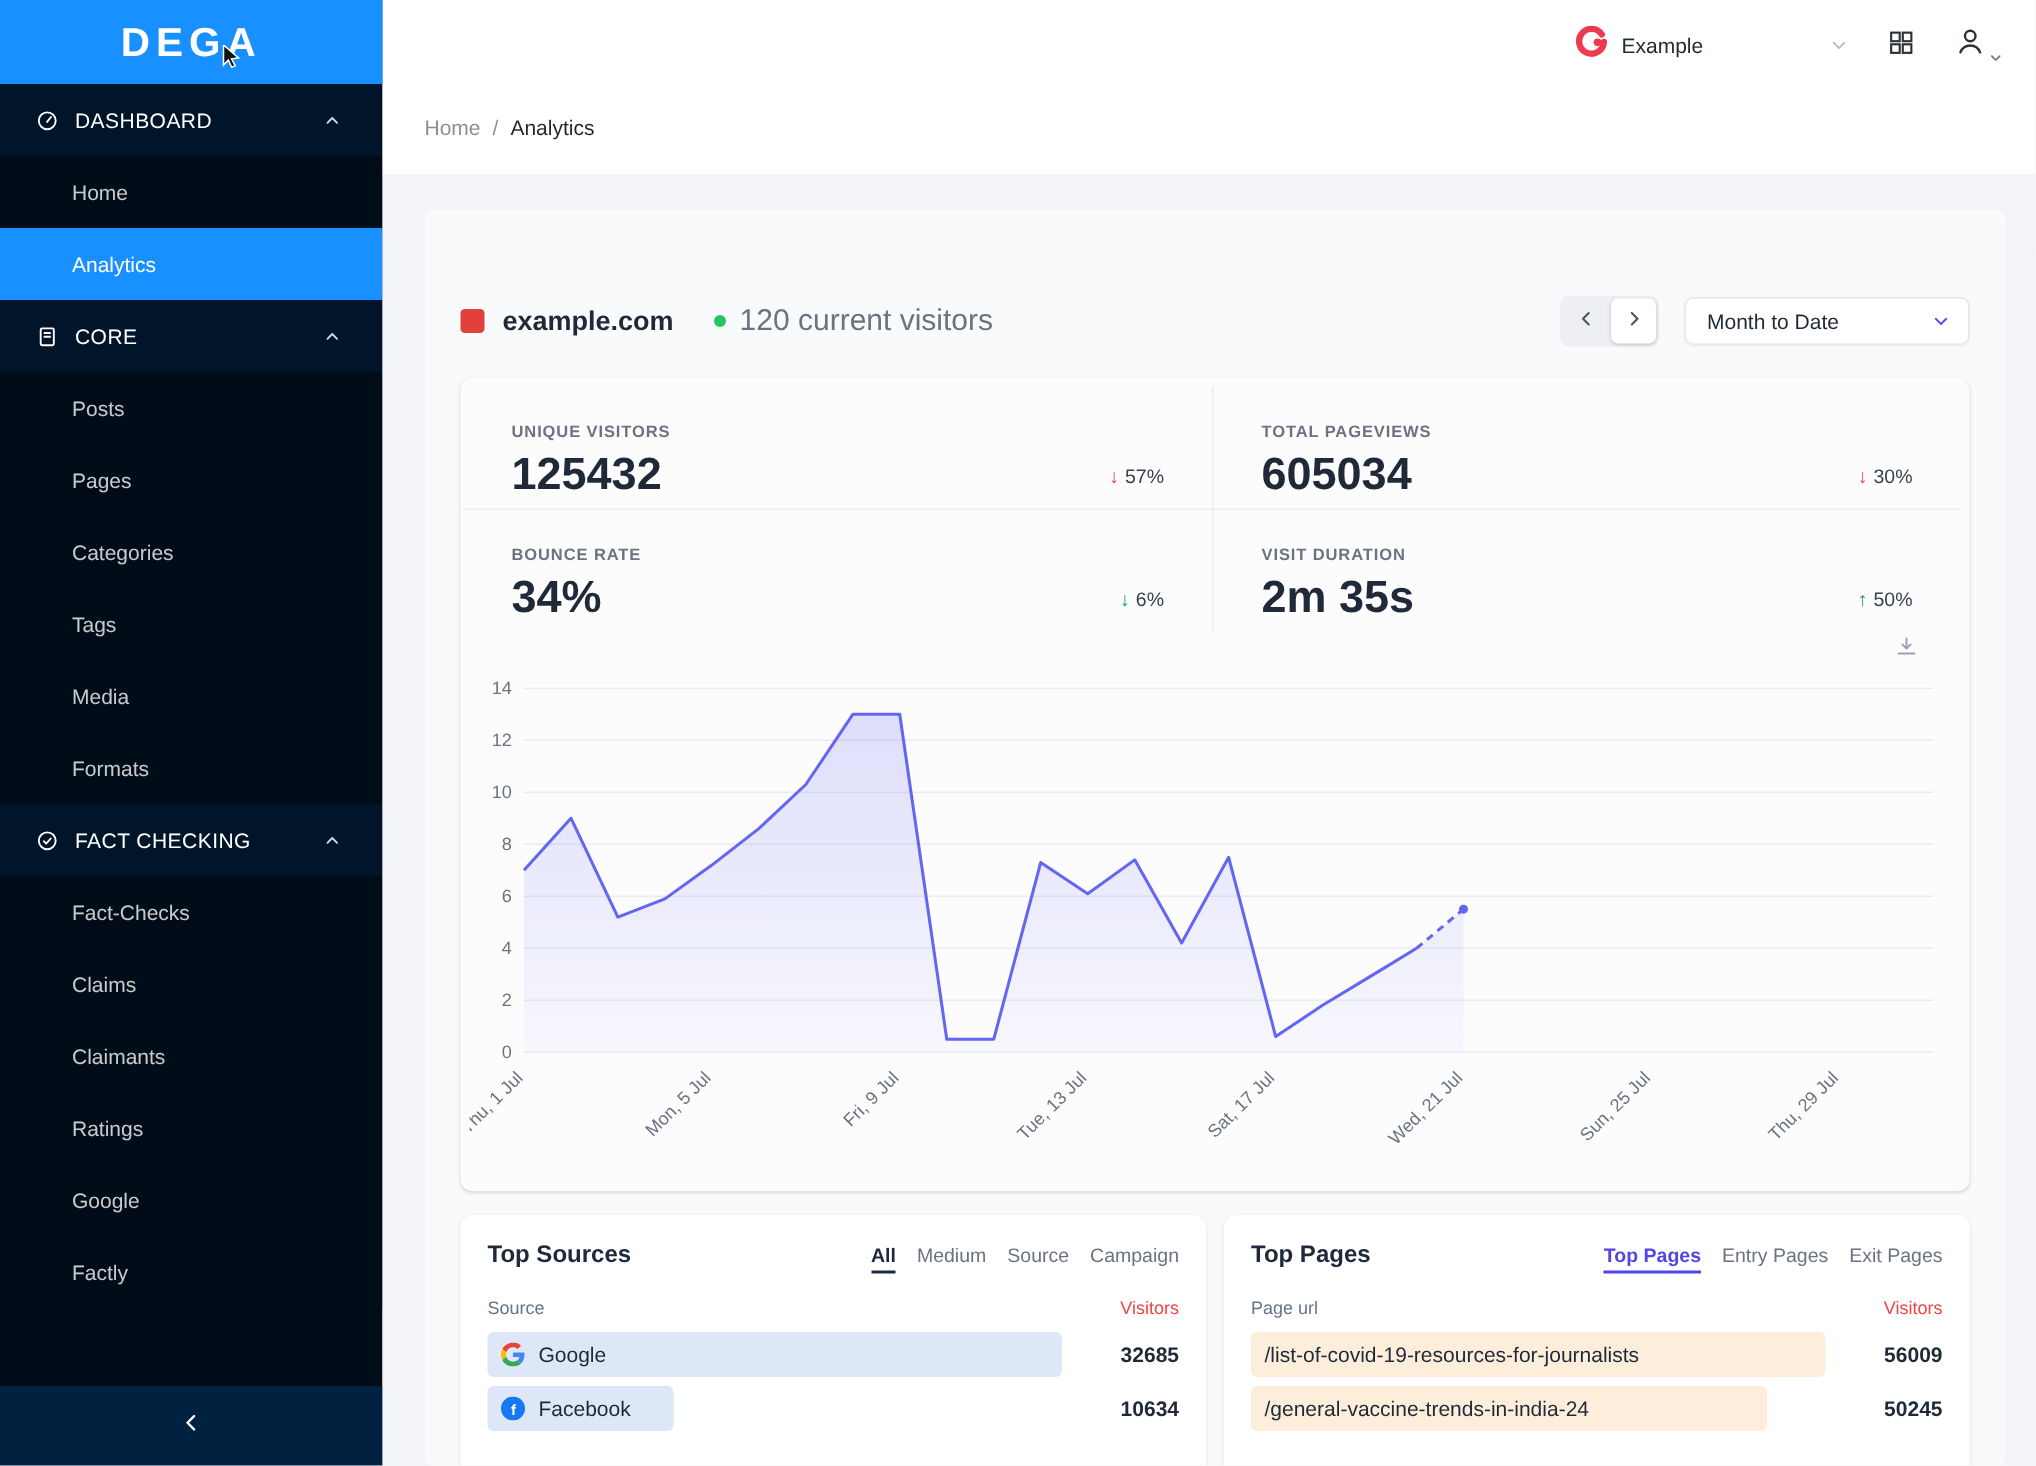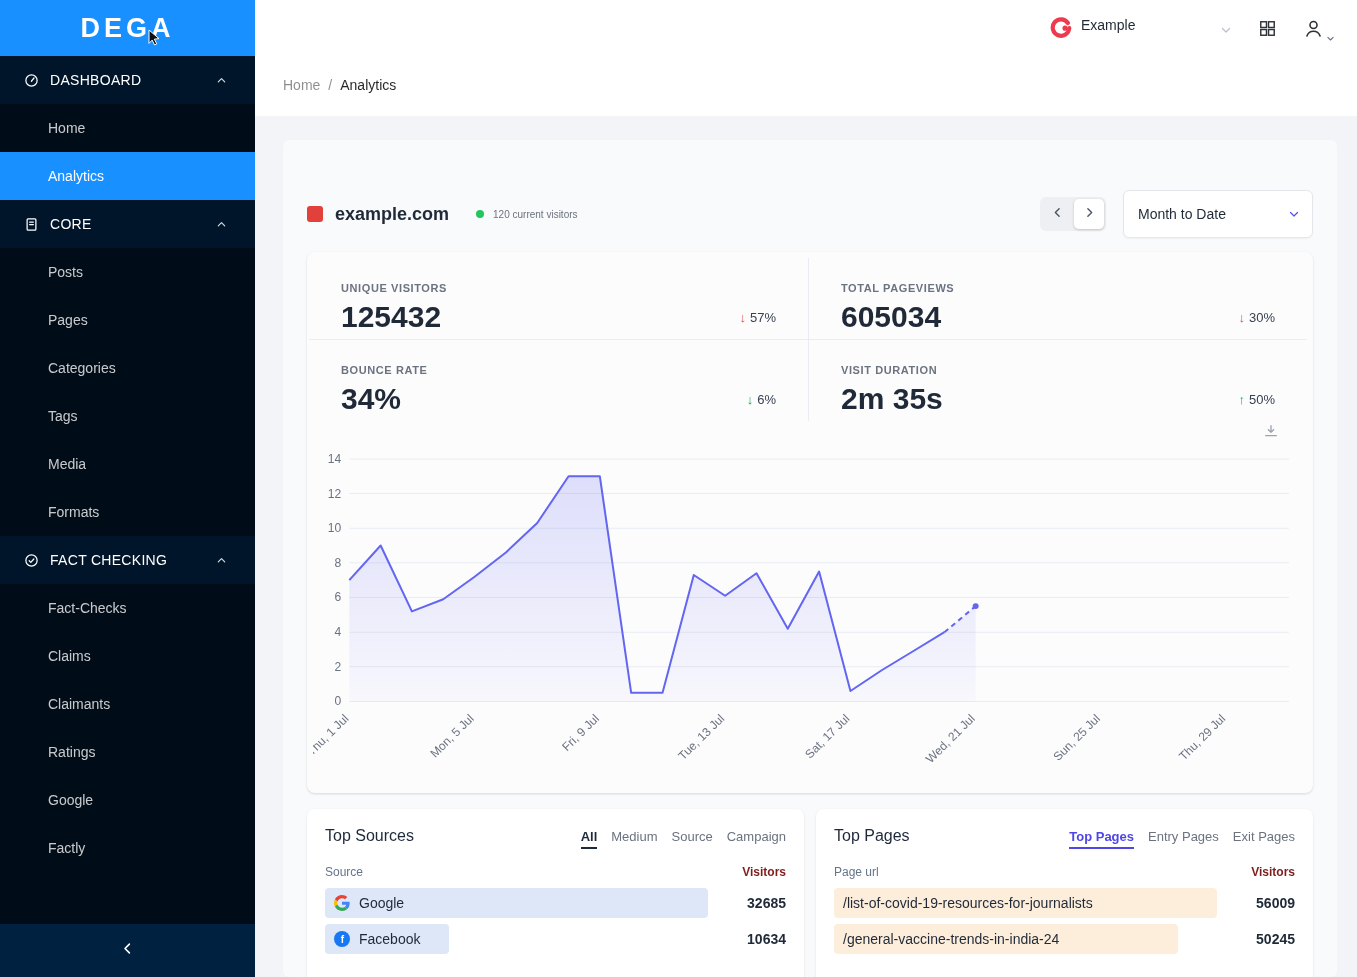--- a/index.html
+++ b/index.html
@@ -22,44 +22,44 @@
   .menu-section-header .msl{flex:1; letter-spacing:.3px;}
   .menu-section-header .chev{color:rgba(255,255,255,.85); display:flex;}
   .menu-item{height:48px; display:flex; align-items:center; padding-left:48px; font-size:14px; color:rgba(255,255,255,.78); cursor:pointer; background:var(--sidebar-dark);}
   .menu-item.active{background:var(--accent); color:#fff;}
   .collapse-trigger{height:53px; background:#002140; color:#fff; display:flex; align-items:center; justify-content:center; cursor:pointer;}
 
   
   .main{flex:1; min-width:0; display:flex; flex-direction:column;}
   .topbar{height:60px; background:#fff; display:flex; align-items:center; justify-content:flex-end; padding:0 22px; gap:26px;}
   .org-select{width:182px; display:flex; align-items:center; justify-content:space-between; cursor:pointer;}
-  .org-left{display:flex; align-items:flex-start; gap:9px;}
+  .org-left{display:flex; align-items:center; gap:9px;}
   .org-name{font-size:14px; color:#1f2937;}
   .chev-gray{color:#b9bfc9; display:flex;}
   .icon-btn{background:none; border:none; display:flex; cursor:pointer; padding:0;}
   .user-btn{display:flex; align-items:end; gap:2px; cursor:pointer;}
   .breadcrumb-bar{background:#fff; padding:17px 28px 23px; font-size:14px;}
   .crumb{color:rgba(0,0,0,.45); cursor:pointer;}
   .crumb-sep{color:rgba(0,0,0,.45); margin:0 8px;}
   .crumb.current{color:rgba(0,0,0,.85); cursor:default;}
 
   .content{flex:1; background:#f2f4f7; padding:24px 20px 0 28px; overflow:hidden;}
   .embed{background:#f9fafb; border-radius:6px; width:100%; height:100%; padding:24px; overflow:hidden;}
 
   
   .site-row{display:flex; align-items:center; height:44px; margin-top:28px;}
   .favicon{width:16px; height:16px; border-radius:3px; background:#e2403a; margin-right:12px; flex:0 0 16px;}
   .domain{font-size:18px; font-weight:700; color:#1f2937;}
   .live-dot{width:8px; height:8px; border-radius:50%; background:#22c55e; margin:0 9px 0 27px;}
-  .visitors{font-size:10px; color:#6b7280;text-align:center;}
+  .visitors{font-size:20px; color:#6b7280;text-align:center;}
   .site-right{margin-left:auto; display:flex; align-items:center; gap:17px;}
   .nav-btns{display:flex; gap:2px; background:#edeff3; border-radius:6px; padding:2px;}
   .nav-btn{width:30px; height:30px; border:none; background:transparent; border-radius:5px; display:flex; align-items:center; justify-content:center; color:#4b5563; cursor:pointer;}
   .nav-btn.next{background:#fff; box-shadow:0 1px 3px rgba(0,0,0,.18);}
-  .range-select{width:190px; height:48px; background:#fff; border:1px solid #e3e6ea; border-radius:6px; display:flex; align-items:center; justify-content:space-between; padding:0 12px 0 14px; font-size:14px; color:#1f2937; cursor:pointer; box-shadow:0 1px 2px rgba(0,0,0,.04);}
+  .range-select{width:190px; height:32px; background:#fff; border:1px solid #e3e6ea; border-radius:6px; display:flex; align-items:center; justify-content:space-between; padding:0 12px 0 14px; font-size:14px; color:#1f2937; cursor:pointer; box-shadow:0 1px 2px rgba(0,0,0,.04);}
   .chev-indigo{color:#5850ec; display:flex;}
 
   
   .stats-card{margin-top:16px; background:#fcfcfd; border-radius:8px; box-shadow:0 1px 3px rgba(0,0,0,.09), 0 1px 2px rgba(0,0,0,.05); padding:6px 6px 14px 2px;}
   .stats-grid{display:grid; grid-template-columns:1fr 1fr;}
   .stat-cell{padding:24px 32px 5px 32px;}
   .stat-cell.bl{border-left:1px solid #e9ecf0;}
   .stat-cell.bb{border-bottom:1px solid #e9ecf0;}
   .stat-label{font-size:11px; font-weight:700; color:#6b7280; letter-spacing:.6px;}
   .stat-row{display:flex; align-items:center; justify-content:space-between; margin-top:6px;}
@@ -69,27 +69,27 @@
   .arr.negative{color:var(--negative);}
   .arr.positive{color:var(--positive);}
   .download-row{display:flex; justify-content:flex-end; padding:2px 28px 0; height:22px;}
   .dl{cursor:pointer; display:flex;}
   .chart-wrap{padding:2px 6px 0 4px;}
 
   
   .panels{display:flex; gap:12px; margin-top:16px;}
   .panel{flex:1; background:#fff; border-radius:8px; box-shadow:0 1px 3px rgba(0,0,0,.09); padding:18px 18px; height:400px; overflow:hidden;}
   .panel-head{display:flex; align-items:baseline; justify-content:space-between;}
-  .panel-title{font-size:16px; font-weight:400; color:#1e293b;}
+  .panel-title{font-size:16px; font-weight:700; color:#1e293b;}
   .tabs{display:flex; gap:14px; font-size:13px; color:#6b7280; align-items:baseline;}
   .tab{cursor:pointer; padding-bottom:3px; border-bottom:2px solid transparent;}
   .panel--sources .tab.active{color:#1e293b; font-weight:700; border-bottom-color:#1e293b;}
   .panel--pages .tab.active{color:#4f46e5; font-weight:700; border-bottom-color:#4f46e5;}
   .cols{display:flex; justify-content:space-between; margin-top:16px; font-size:12px; color:#64748b;}
-  .cols .col-r{font-weight:700; color:#7f1d1d;}
+  .cols .col-r{font-weight:400; color:#ef4444;}
   .rows{margin-top:9px; display:flex; flex-direction:column; gap:6px;}
   .row{display:flex; align-items:center; cursor:pointer;}
   .row-bar{position:relative; flex:1; height:30px; margin-right:14px;}
   .row-bar .bar{position:absolute; left:0; top:0; bottom:0; border-radius:4px;}
   .row-label{position:relative; z-index:1; height:30px; display:flex; align-items:center; gap:9px; padding-left:9px; font-size:14px; color:#1f2937;}
   .row-value{width:64px; text-align:right; font-size:14px; font-weight:600; color:#1f2937;}
 </style>
 </head>
 <body>
 

